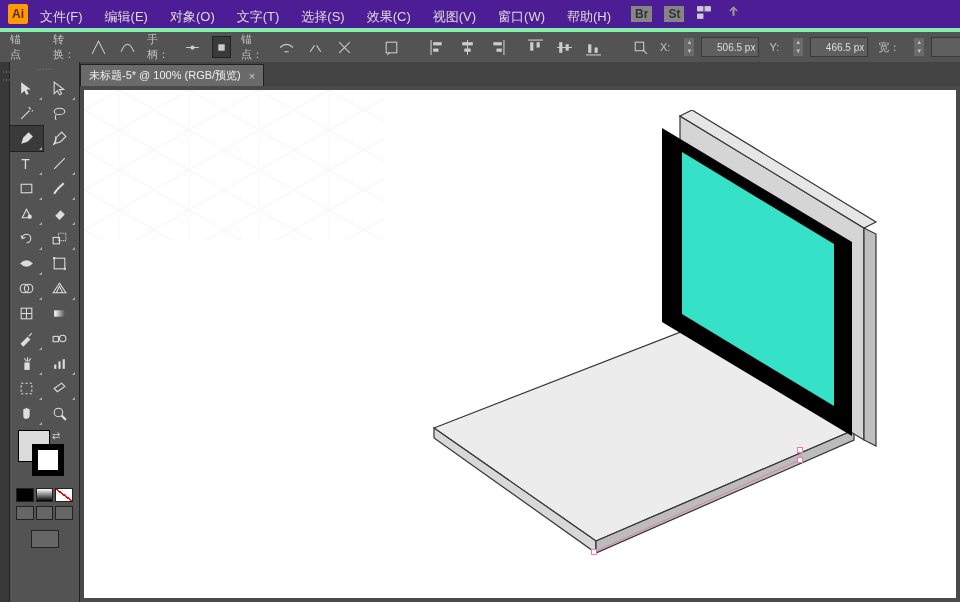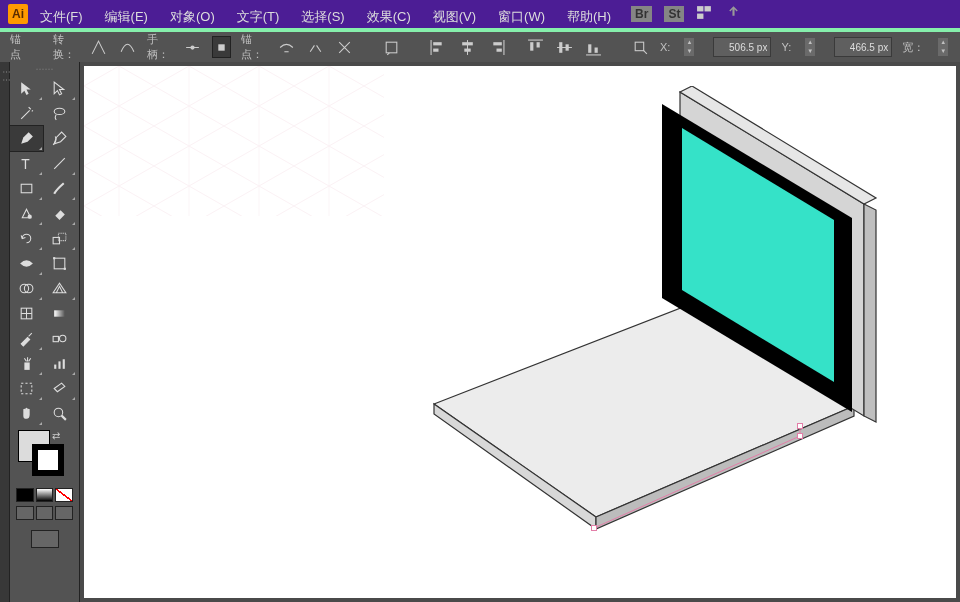--- a/index.html
+++ b/index.html
@@ -8,21 +8,21 @@
 .ai-logo{background:#ff9a00;color:#5a2c00;width:20px;height:20px;display:flex;align-items:center;justify-content:center;font-weight:bold;font-size:12px;border-radius:2px}
 .menu-item{padding:4px 10px;color:#ddd;font-size:13px;cursor:pointer}
 .menu-extra{display:flex;gap:12px;margin-left:8px;align-items:center}
 .badge{background:#858585;color:#333;padding:1px 4px;font-size:12px;font-weight:bold;border-radius:0}
 .control-bar{height:34px;background:#535353;border-top:4px solid #86efac;display:flex;align-items:center;padding:0 10px;gap:10px;font-size:11px;color:#c0c0c0}
 .control-bar .lbl{margin-right:4px}
 .icon-btn{width:22px;height:22px;display:flex;align-items:center;justify-content:center;cursor:pointer;border:1px solid transparent}
 .icon-btn.active{background:#3a3a3a;border:1px solid #222}
 .sep{width:1px;height:22px;background:#3a3a3a;margin:0 4px}
 .num-input{background:#5f5f5f;border:1px solid #3a3a3a;width:58px;height:20px;color:#ddd;font-size:10px;text-align:right;padding:0 3px}
-.stepper{display:flex;align-items:center;gap:19px}
+.stepper{display:flex;align-items:center;gap:7px}
 .step-arrows{display:flex;flex-direction:column}
 .step-arrows span{width:10px;height:9px;background:#6a6a6a;font-size:6px;line-height:9px;text-align:center;cursor:pointer}
 .workspace{display:flex;height:540px}
 .panel-strip{width:10px;background:#383838;border-right:1px solid #222;position:relative}
 .panel-strip .dots{position:absolute;top:6px;left:2px;font-size:8px;color:#888;writing-mode:vertical-rl}
 .toolbox{width:70px;background:#535353;border-right:1px solid #222;display:flex;flex-direction:column;padding-top:2px}
 .tab-strip{font-size:9px;color:#888;text-align:center;height:12px}
 .tool-row{display:flex;height:25px}
 .tool{width:33px;height:25px;display:flex;align-items:center;justify-content:center;cursor:pointer;position:relative}
 .tool.selected{background:#3a3a3a;outline:1px solid #222}
@@ -437,20 +437,26 @@
       <div class="m"></div>
       <div class="m"></div>
       <div class="m"></div>
     </div>
     <div class="screen-row">
       <div class="sc"></div>
     </div>
   </div>
 
   <div class="canvas-area">
+    <div class="tab-bar">
+      <div class="doc-tab">
+        <span>未标题-5* @ 100% (RGB/预览)</span>
+        <span class="close">×</span>
+      </div>
+    </div>
     <div class="canvas">
       <svg class="iso-grid">
         <defs>
           <pattern id="iso" width="70" height="40" patternUnits="userSpaceOnUse">
             <path d="M0 20 L35 0 L70 20 L35 40 Z" stroke="#e9b9c8" stroke-width="0.7" fill="none"></path>
             <path d="M35 0 L35 40" stroke="#e9b9c8" stroke-width="0.5"></path>
           </pattern>
         </defs>
         <rect width="100%" height="100%" fill="url(#iso)"></rect>
       </svg>

